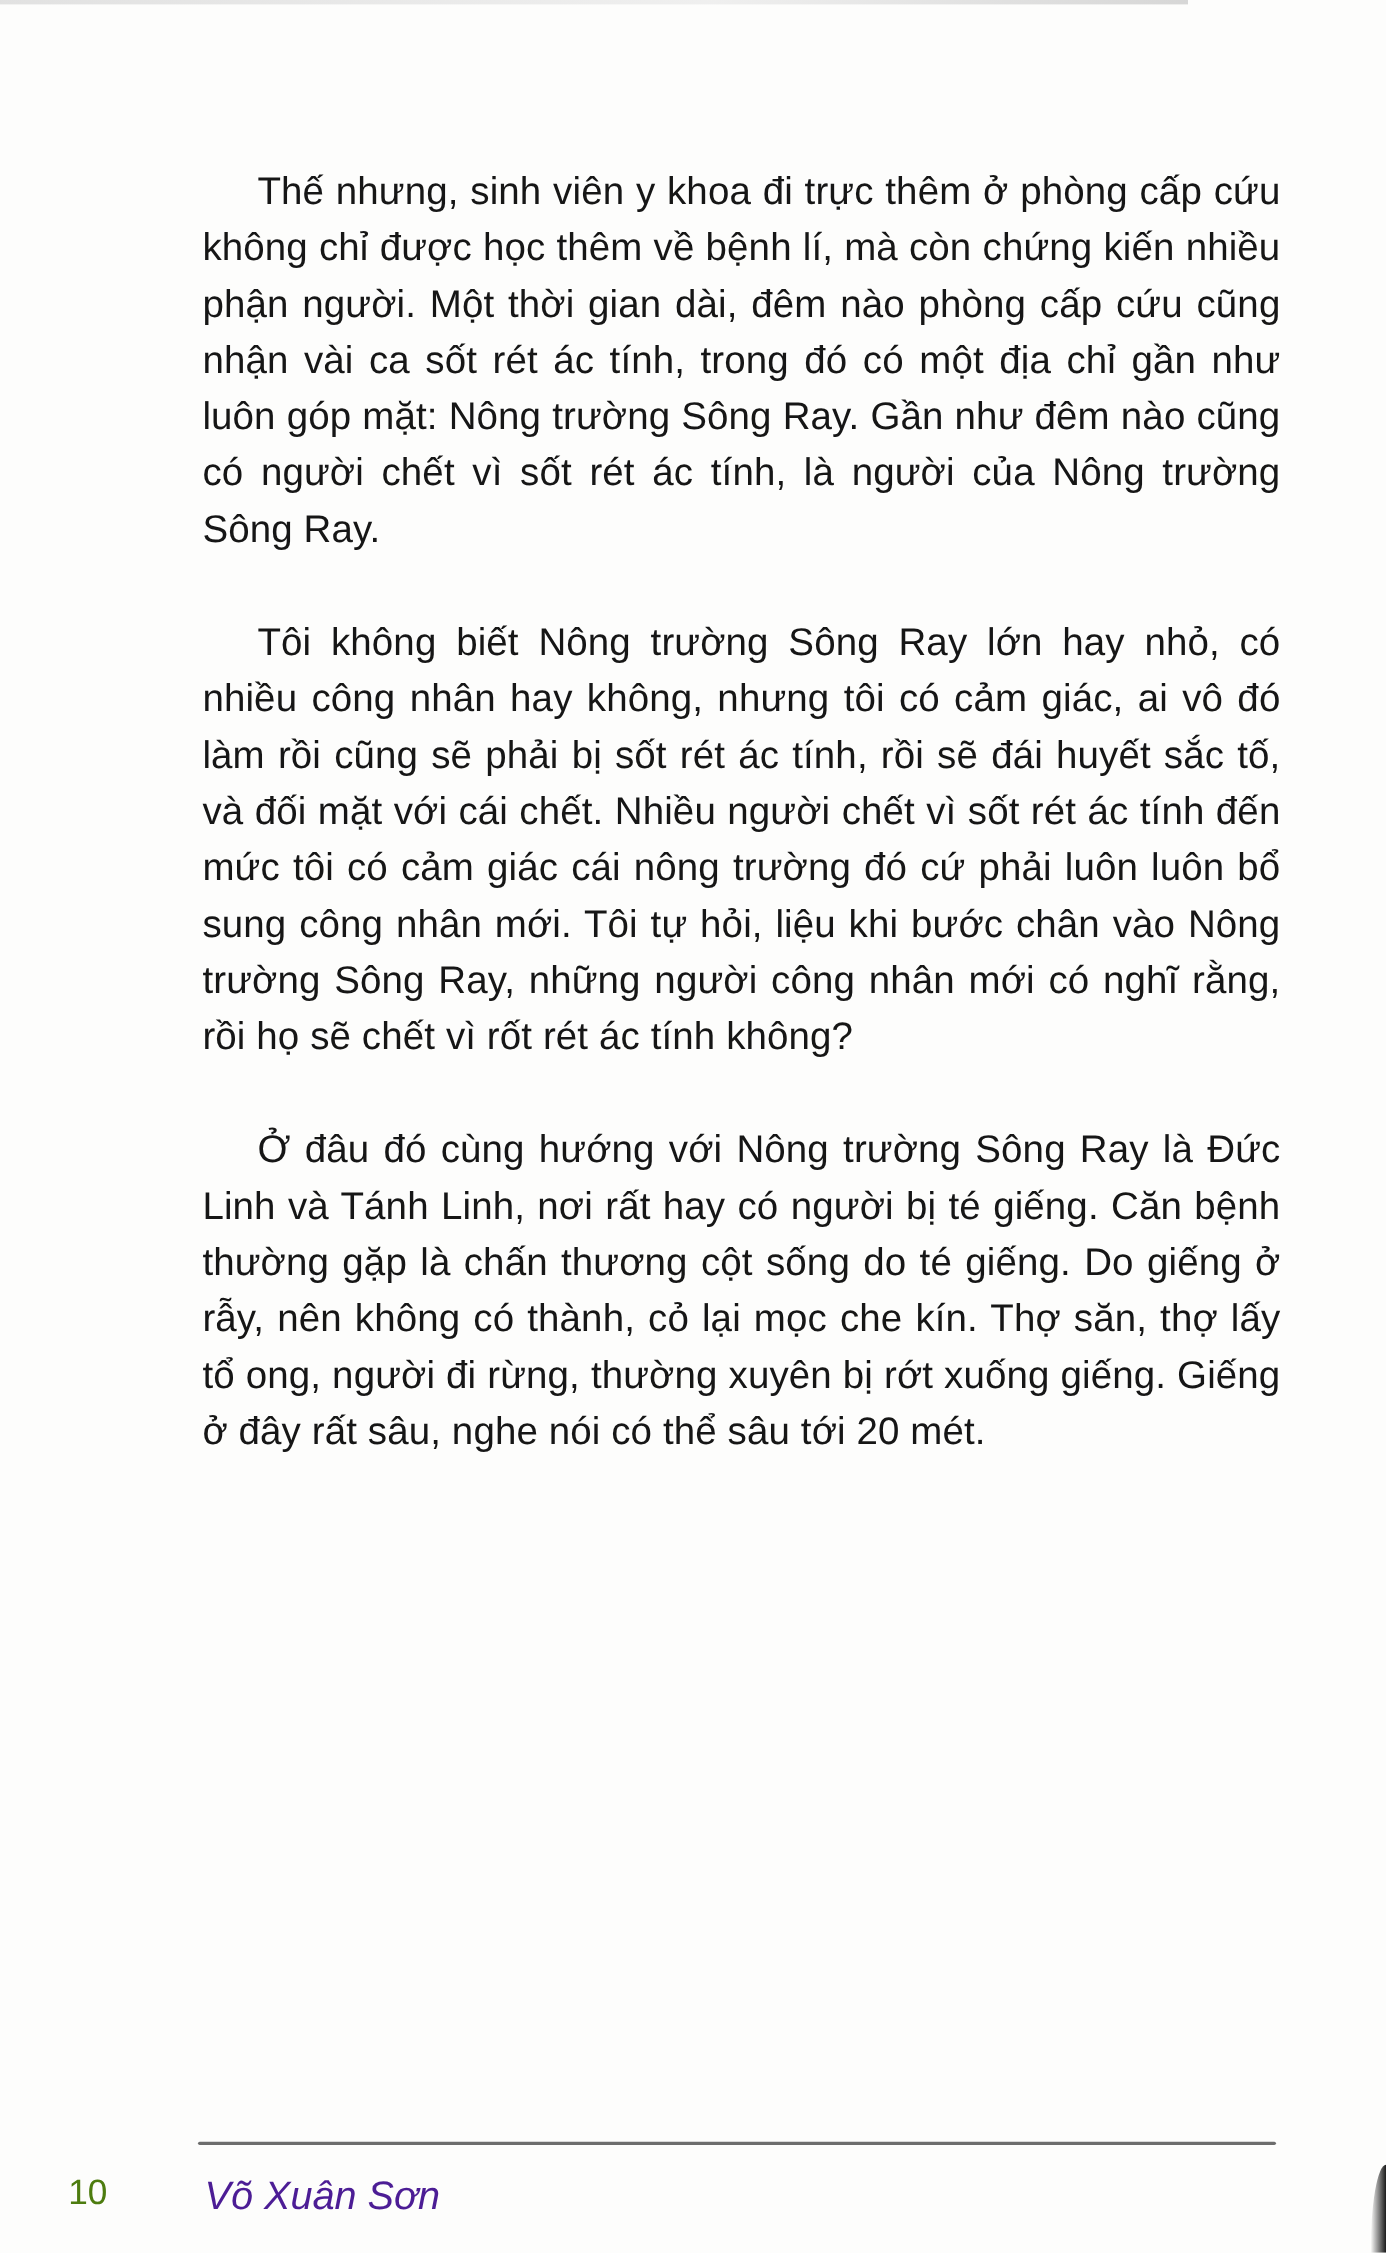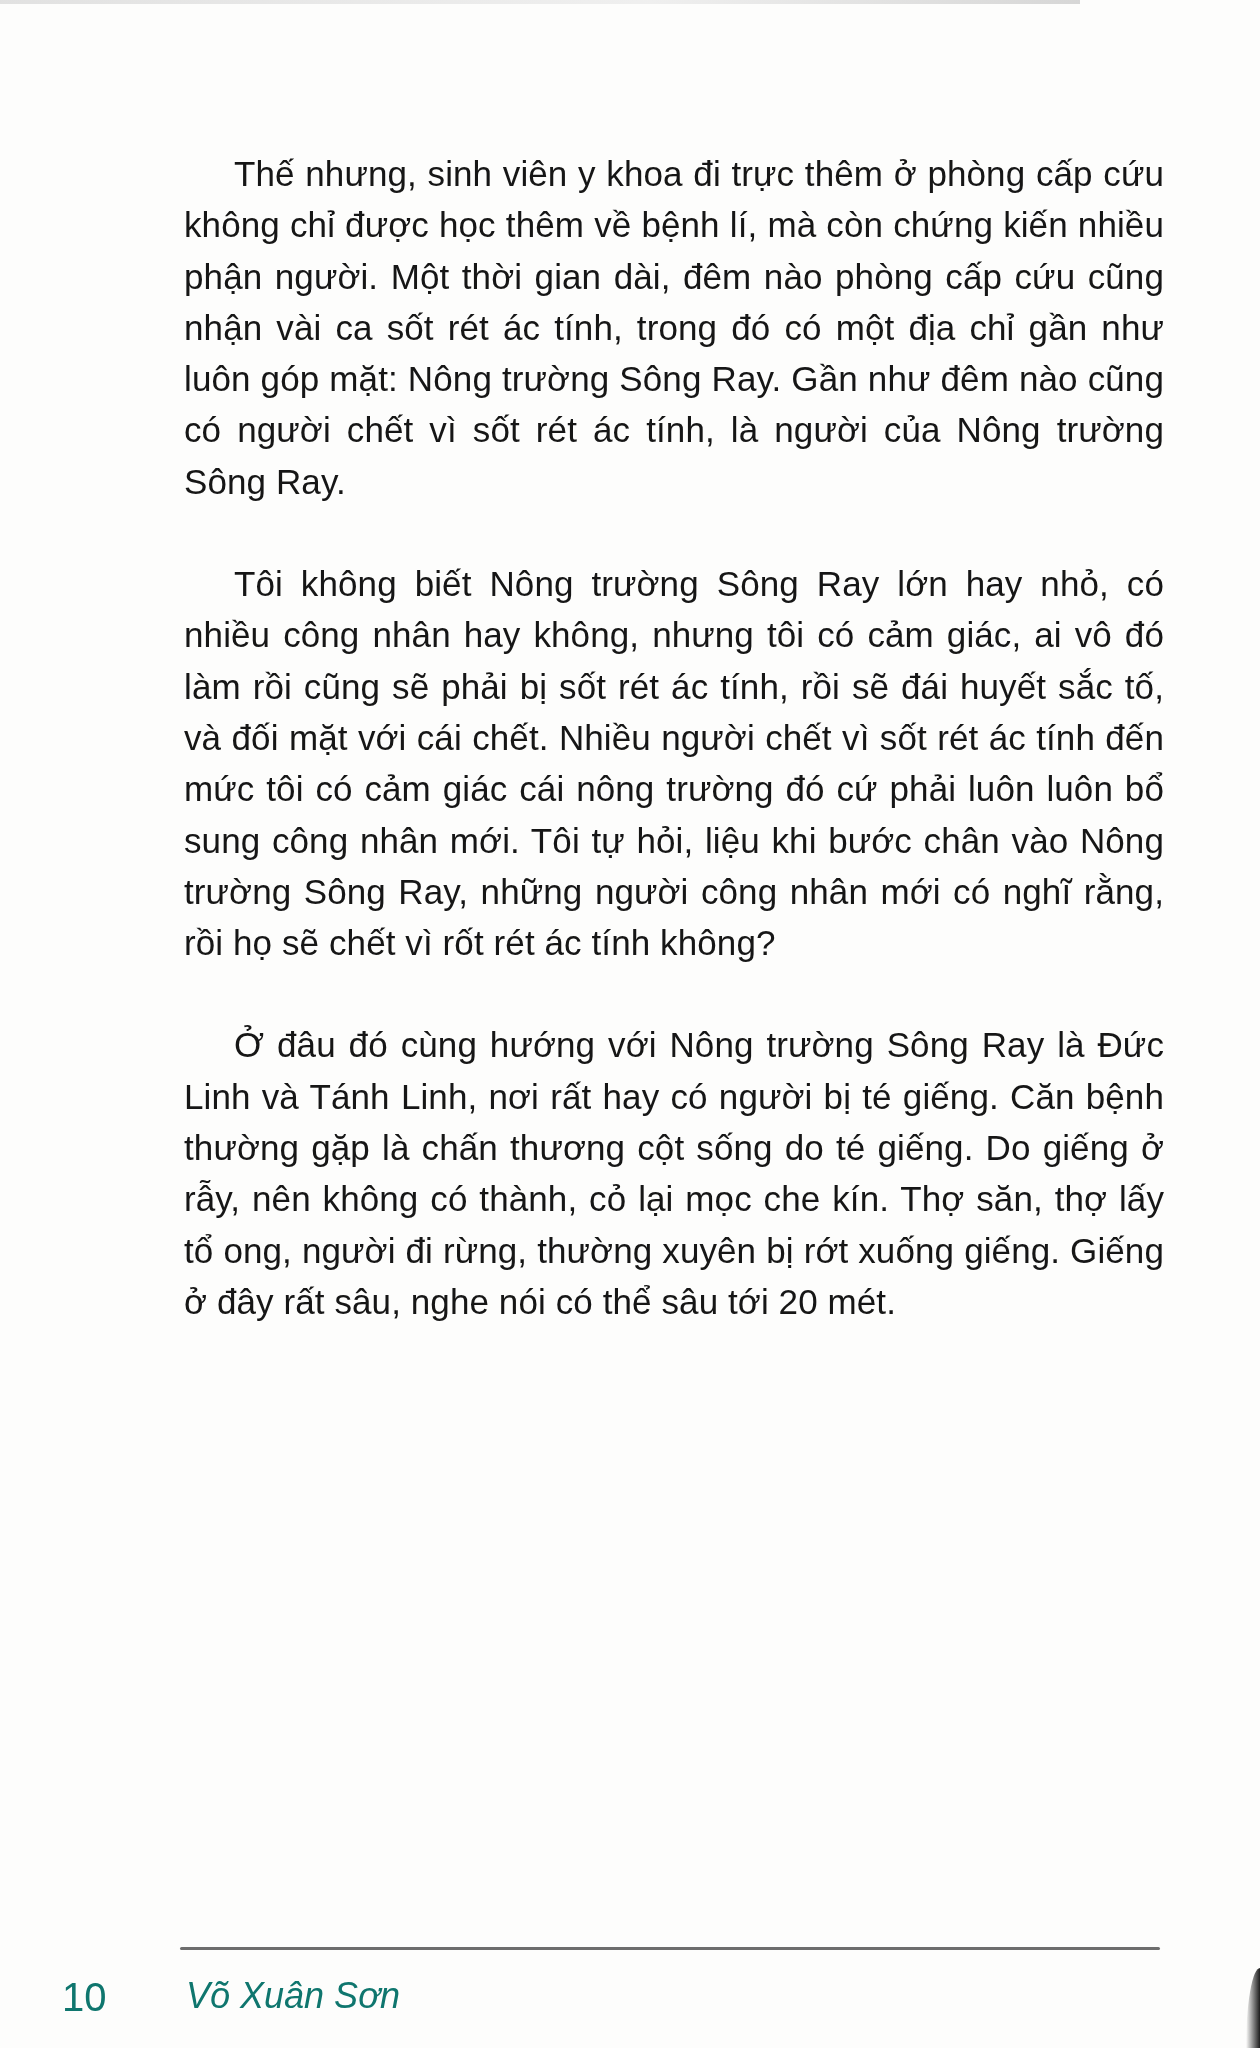--- a/index.html
+++ b/index.html
@@ -51,30 +51,30 @@
       top: 1947px;
       width: 980px;
       height: 3px;
       background: #6d6d6d;
       border-radius: 2px;
     }
     .page-number {
       position: absolute;
       left: 62px;
       top: 1975px;
-      font-size: 40px;
-      color: #0f766e;
+      font-size: 32px;
+      color: #4d7c0f;
     }
     .running-footer {
       position: absolute;
       left: 186px;
       top: 1975px;
       font-size: 36px;
       font-style: italic;
-      color: #0f766e;
+      color: #4c1d95;
     }
     .page-curl {
       position: absolute;
       right: 0;
       bottom: 0;
       width: 14px;
       height: 80px;
       background: linear-gradient(90deg, rgba(0,0,0,0), #1b1b1b);
       border-top-left-radius: 14px 80px;
     }

